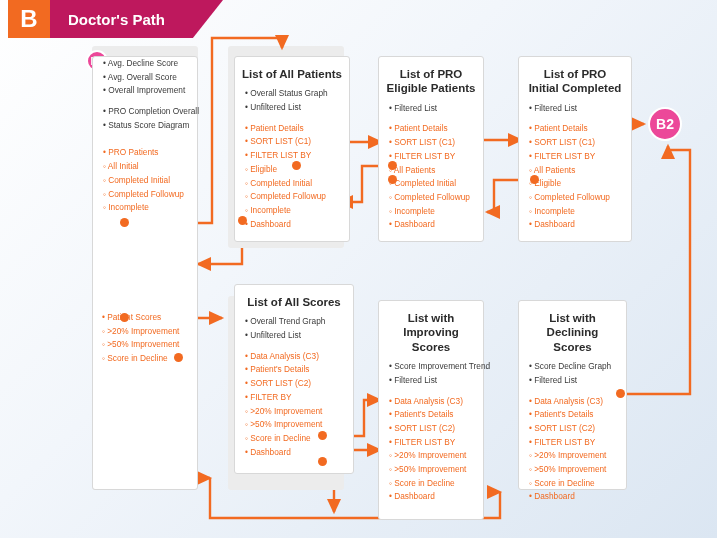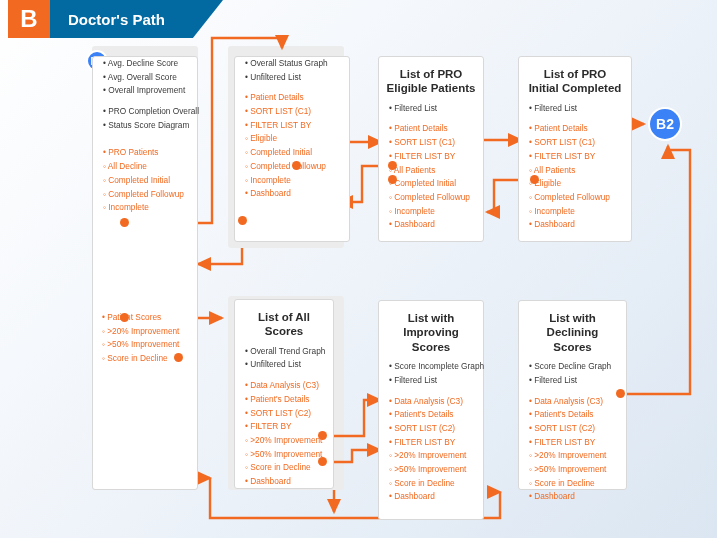--- a/index.html
+++ b/index.html
@@ -14,21 +14,21 @@
   #canvas { position:absolute; inset:0; }
 
   
   .hdr-badge {
     position:absolute; left:8px; top:0; width:42px; height:38px;
     background:#f26a21; display:flex; align-items:center; justify-content:center;
     color:#fff; font-size:24px; font-weight:bold;
   }
   .hdr-bar {
     position:absolute; left:8px; top:0; height:38px; width:215px;
-    background:#0369a1; color:#fff;
+    background:#be185d; color:#fff;
     display:flex; align-items:center;
     padding-left:60px; font-size:15px; font-weight:bold;
     clip-path: polygon(0 0, 100% 0, 86% 100%, 0 100%);
     z-index:1;
   }
   .hdr-bar .hdr-title { position:relative; z-index:2; }
   .hdr-badge { z-index:3; }
 
   
   .group {
@@ -41,21 +41,21 @@
     text-align:center; font-weight:bold; font-size:11.5px; color:#2b2b2b;
     padding:10px 6px 6px; line-height:1.25;
   }
   .lines { padding:0 10px 8px; }
   .ln { font-size:8.3px; line-height:1.65; color:#3a3a3a; white-space:nowrap; }
   .ln.orange { color:#f26a21; }
   .ln.gap { height:7px; }
 
   
   .node {
-    position:absolute; border-radius:50%; background:#3b82f6; color:#fff;
+    position:absolute; border-radius:50%; background:#ec4899; color:#fff;
     display:flex; align-items:center; justify-content:center; font-weight:bold;
     border:2px solid #fff;
   }
   .node.b1 { width:22px; height:22px; font-size:10px; }
   .node.b2 { width:34px; height:34px; font-size:14px; }
 
   .dot {
     position:absolute; width:9px; height:9px; border-radius:50%;
     background:#f26a21;
   }
@@ -119,28 +119,29 @@
     <div class="lines">
         <div class="ln">• Avg. Decline Score</div>
         <div class="ln">• Avg. Overall Score</div>
         <div class="ln">• Overall Improvement</div>
         <div class="ln gap"></div>
         <div class="ln">• PRO Completion Overall</div>
         <div class="ln">• Status Score Diagram</div>
         <div class="ln gap"></div>
         <div class="ln gap"></div>
         <div class="ln orange">• PRO Patients</div>
-        <div class="ln orange">◦ All Decline</div>
+        <div class="ln orange">◦ All Initial</div>
         <div class="ln orange">◦ Completed Initial</div>
         <div class="ln orange">◦ Completed Followup</div>
         <div class="ln orange">◦ Incomplete</div>
       </div>
   </div>
 
   <div class="card" style="left:234px;top:56px;width:116px;height:186px;">
+    <div class="card-title">List of All Patients</div>
     <div class="lines">
         <div class="ln">• Overall Status Graph</div>
         <div class="ln">• Unfiltered List</div>
         <div class="ln gap"></div>
         <div class="ln orange">• Patient Details</div>
         <div class="ln orange">• SORT LIST (C1)</div>
         <div class="ln orange">• FILTER LIST BY</div>
         <div class="ln orange">◦ Eligible</div>
         <div class="ln orange">◦ Completed Initial</div>
         <div class="ln orange">◦ Completed Followup</div>
@@ -174,41 +175,41 @@
         <div class="ln orange">• SORT LIST (C1)</div>
         <div class="ln orange">• FILTER LIST BY</div>
         <div class="ln orange">◦ All Patients</div>
         <div class="ln orange">◦ Eligible</div>
         <div class="ln orange">◦ Completed Followup</div>
         <div class="ln orange">◦ Incomplete</div>
         <div class="ln orange">• Dashboard</div>
       </div>
   </div>
 
-  <div class="card" style="left:234px;top:299px;width:100px;height:190px;">
+  <div class="card" style="left:234px;top:284px;width:120px;height:190px;">
     <div class="card-title">List of All Scores</div>
     <div class="lines">
         <div class="ln">• Overall Trend Graph</div>
         <div class="ln">• Unfiltered List</div>
         <div class="ln gap"></div>
         <div class="ln orange">• Data Analysis (C3)</div>
         <div class="ln orange">• Patient's Details</div>
         <div class="ln orange">• SORT LIST (C2)</div>
         <div class="ln orange">• FILTER BY</div>
         <div class="ln orange">◦ &gt;20% Improvement</div>
         <div class="ln orange">◦ &gt;50% Improvement</div>
         <div class="ln orange">◦ Score in Decline</div>
         <div class="ln orange">• Dashboard</div>
       </div>
   </div>
 
   <div class="card" style="left:378px;top:300px;width:106px;height:220px;">
     <div class="card-title">List with Improving<br>Scores</div>
     <div class="lines">
-        <div class="ln">• Score Incomplete Graph</div>
+        <div class="ln">• Score Improvement Trend</div>
         <div class="ln">• Filtered List</div>
         <div class="ln gap"></div>
         <div class="ln orange">• Data Analysis (C3)</div>
         <div class="ln orange">• Patient's Details</div>
         <div class="ln orange">• SORT LIST (C2)</div>
         <div class="ln orange">• FILTER LIST BY</div>
         <div class="ln orange">◦ &gt;20% Improvement</div>
         <div class="ln orange">◦ &gt;50% Improvement</div>
         <div class="ln orange">◦ Score in Decline</div>
         <div class="ln orange">• Dashboard</div>

